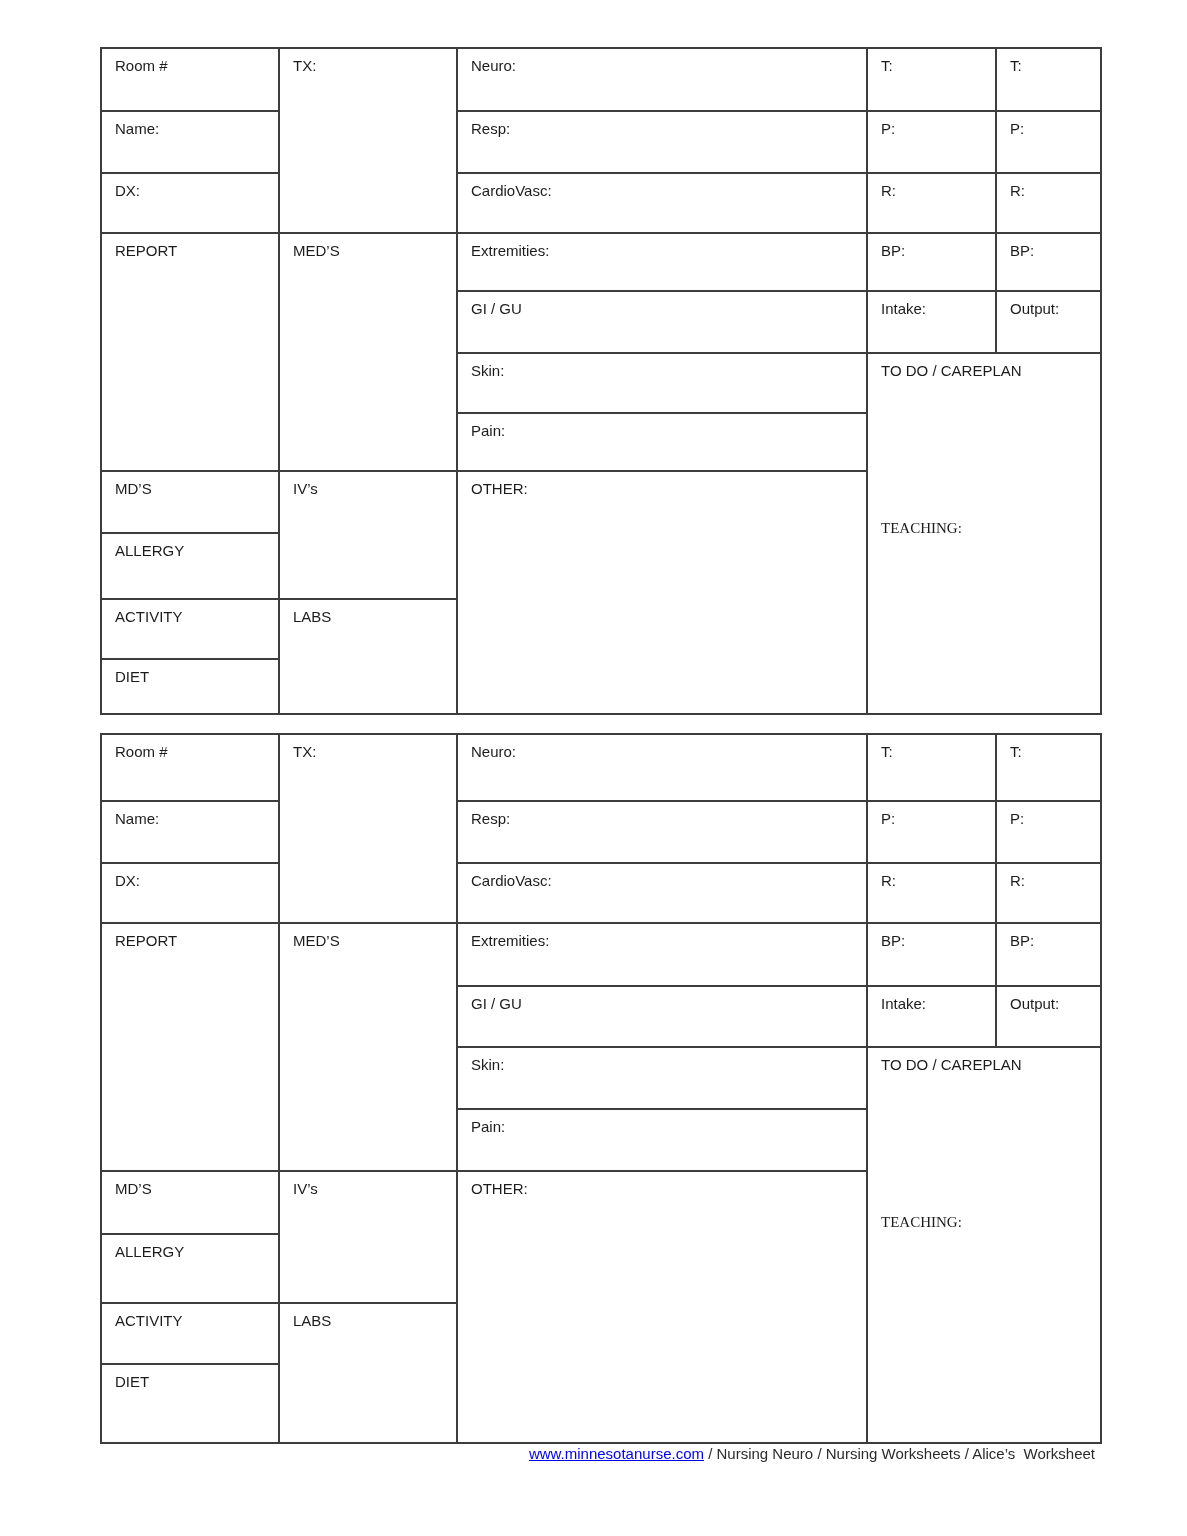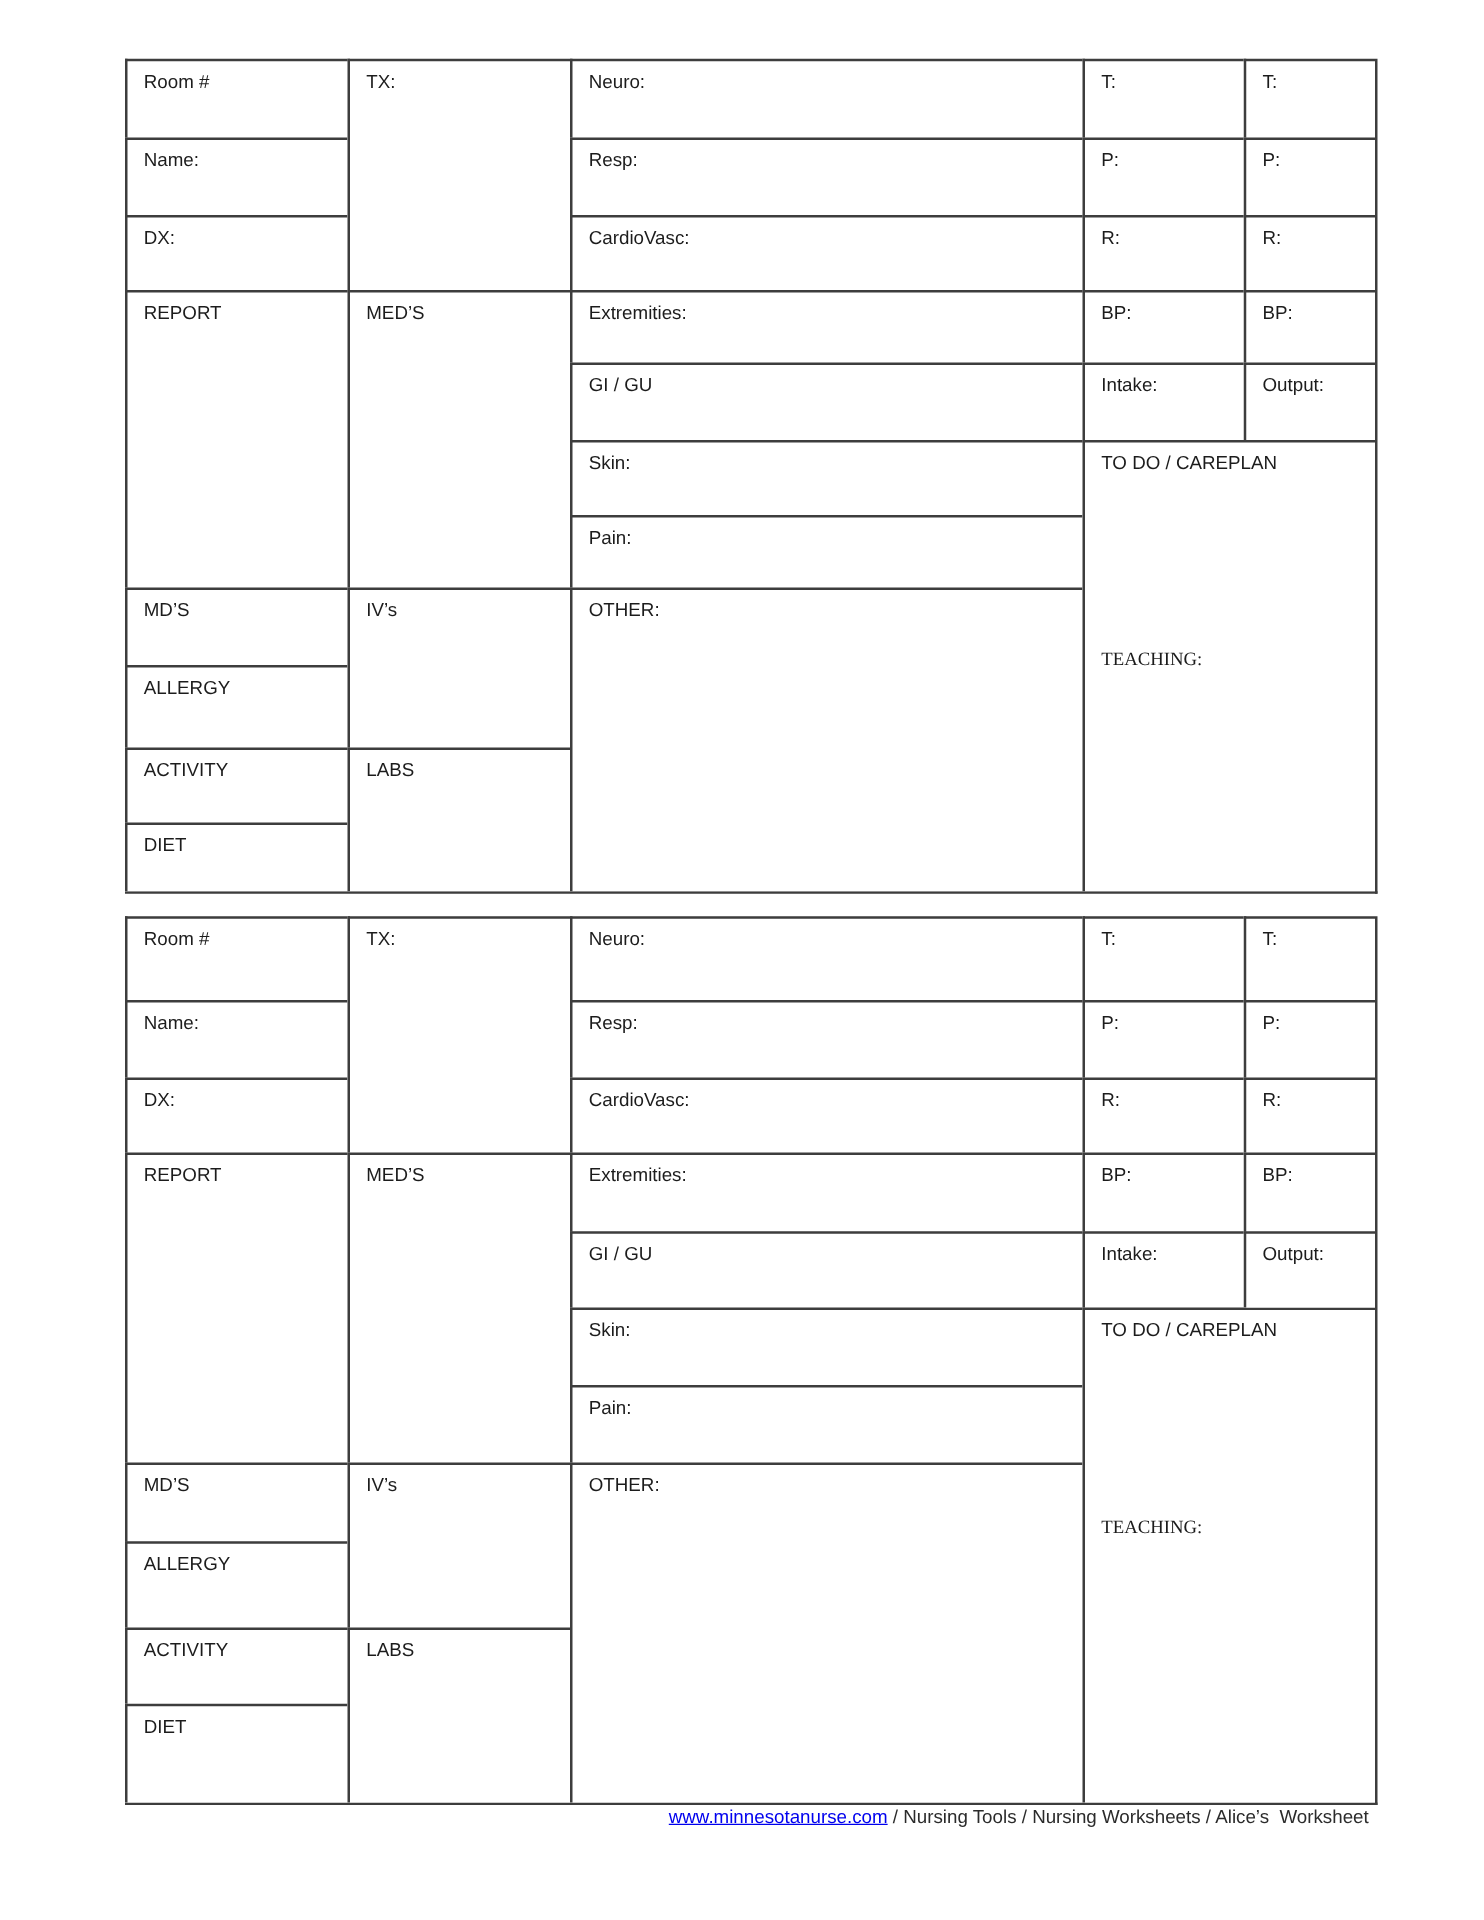--- a/index.html
+++ b/index.html
@@ -240,15 +240,15 @@
         <span class="lbl">R:</span>
       </div>
     <div class="cell" style="grid-area:4/5/5/6">
         <span class="lbl">BP:</span>
       </div>
     <div class="cell" style="grid-area:5/5/6/6">
         <span class="lbl">Output:</span>
       </div>
   </div>
 
-  <div class="footer"><a href="#">www.minnesotanurse.com</a><span> / Nursing Tools / Nursing Worksheets / Alice’s  Worksheet</span></div>
+  <div class="footer"><a href="#">www.minnesotanurse.com</a><span> / Nursing Neuro / Nursing Worksheets / Alice’s  Worksheet</span></div>
 
 </div>
 
 </body></html>

